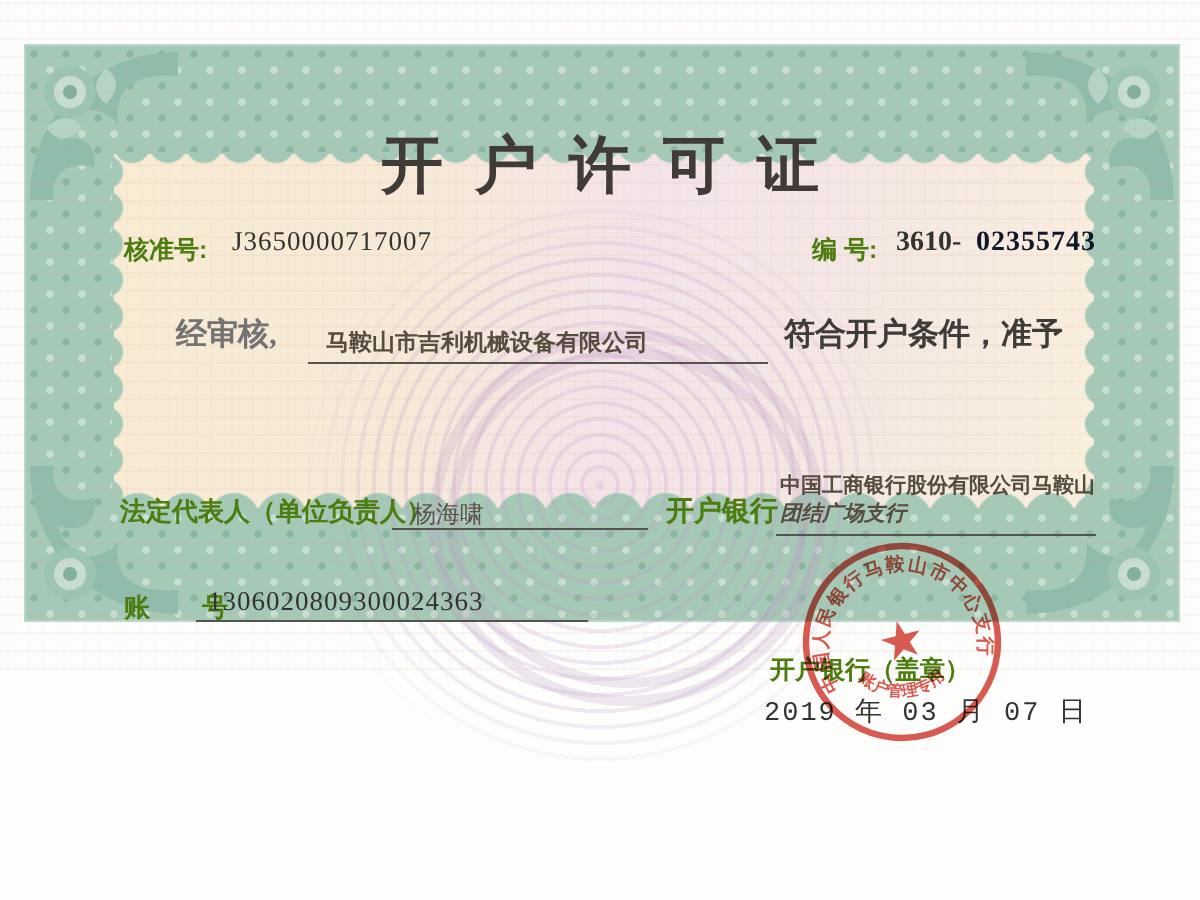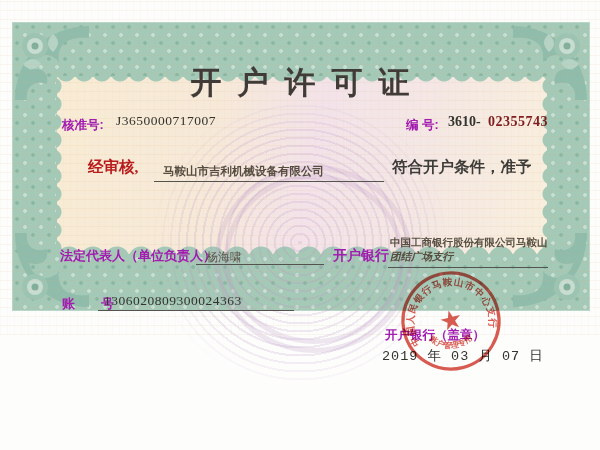--- a/index.html
+++ b/index.html
@@ -57,24 +57,24 @@
     pointer-events:none;}
   .rosette2{position:absolute;left:215px;top:165px;width:170px;height:160px;border-radius:50%;
     border:14px double rgba(186,150,198,.22);pointer-events:none;}
 
   
   .abs{position:absolute;white-space:nowrap;}
   .title{left:0;right:0;top:62px;text-align:center;
     font-family:"Liberation Serif","DejaVu Serif",serif;
     font-size:31px;font-weight:bold;color:#403b37;
     letter-spacing:16px;text-indent:16px;}
-  .lbl{font-weight:bold;color:#a21caf;}
+  .lbl{font-weight:bold;color:#4d7c0f;}
   .serifv{font-family:"Liberation Serif","DejaVu Serif",serif;color:#33342f;}
   .u{border-bottom:1.5px solid #55534e;position:absolute;}
-  .red{color:#7f1d1d;}
+  .red{color:#0f172a;}
   .small-fill{font-family:"Liberation Serif","DejaVu Serif",serif;color:#564d3f;text-align:right;}
 
   .seal{position:absolute;left:399px;top:269px;width:104px;height:104px;
     transform:rotate(-14deg);opacity:.88;mix-blend-mode:multiply;}
   .issuer-line{left:385px;top:327px;font-size:12.5px;}
   .date-line{left:382px;top:347px;font-size:13.5px;letter-spacing:1px;font-family:Liberation Mono, monospace;}
 </style>
 </head>
 <body>
 
@@ -124,21 +124,21 @@
 
   <div class="abs title">开户许可证</div>
 
   <div class="abs lbl" style="left:62px;top:117px;font-size:12.5px;">核准号:</div>
   <div class="abs serifv" style="left:116px;top:113px;font-size:13.5px;letter-spacing:.5px;">J3650000717007</div>
 
   <div class="abs lbl" style="left:406px;top:117px;font-size:12.5px;">编 号:</div>
   <div class="abs serifv" style="left:448px;top:114px;font-size:14px;font-weight:bold;">3610-</div>
   <div class="abs serifv red" style="left:488px;top:114px;font-size:14px;font-weight:bold;letter-spacing:.5px;">02355743</div>
 
-  <div class="abs lbl" style="left:88px;top:157px;font-size:15.5px;color:#b91c1c;font-family:Liberation Serif, serif;">经审核,</div>
+  <div class="abs lbl" style="left:88px;top:157px;font-size:15.5px;color:#737373;font-family:Liberation Serif, serif;">经审核,</div>
   <div class="abs small-fill" style="left:163px;top:164px;font-size:11.5px;font-weight:bold;">马鞍山市吉利机械设备有限公司</div>
   <div class="u" style="left:154px;top:164px;width:230px;height:17px;"></div>
   <div class="abs lbl" style="left:392px;top:157px;font-size:15.5px;color:#3d3c38;">符合开户条件，准予</div>
 
   <div class="abs lbl" style="left:60px;top:247px;font-size:13px;">法定代表人（单位负责人）</div>
   <div class="abs small-fill" style="left:206px;top:249px;font-size:12px;color:#5a5248;">杨海啸</div>
   <div class="u" style="left:196px;top:248px;width:128px;height:16px;"></div>
 
   <div class="abs lbl" style="left:333px;top:247px;font-size:14px;text-align:center;">开户银行</div>
   <div class="abs small-fill" style="left:390px;top:236px;font-size:10.5px;font-weight:bold;">中国工商银行股份有限公司马鞍山</div>

